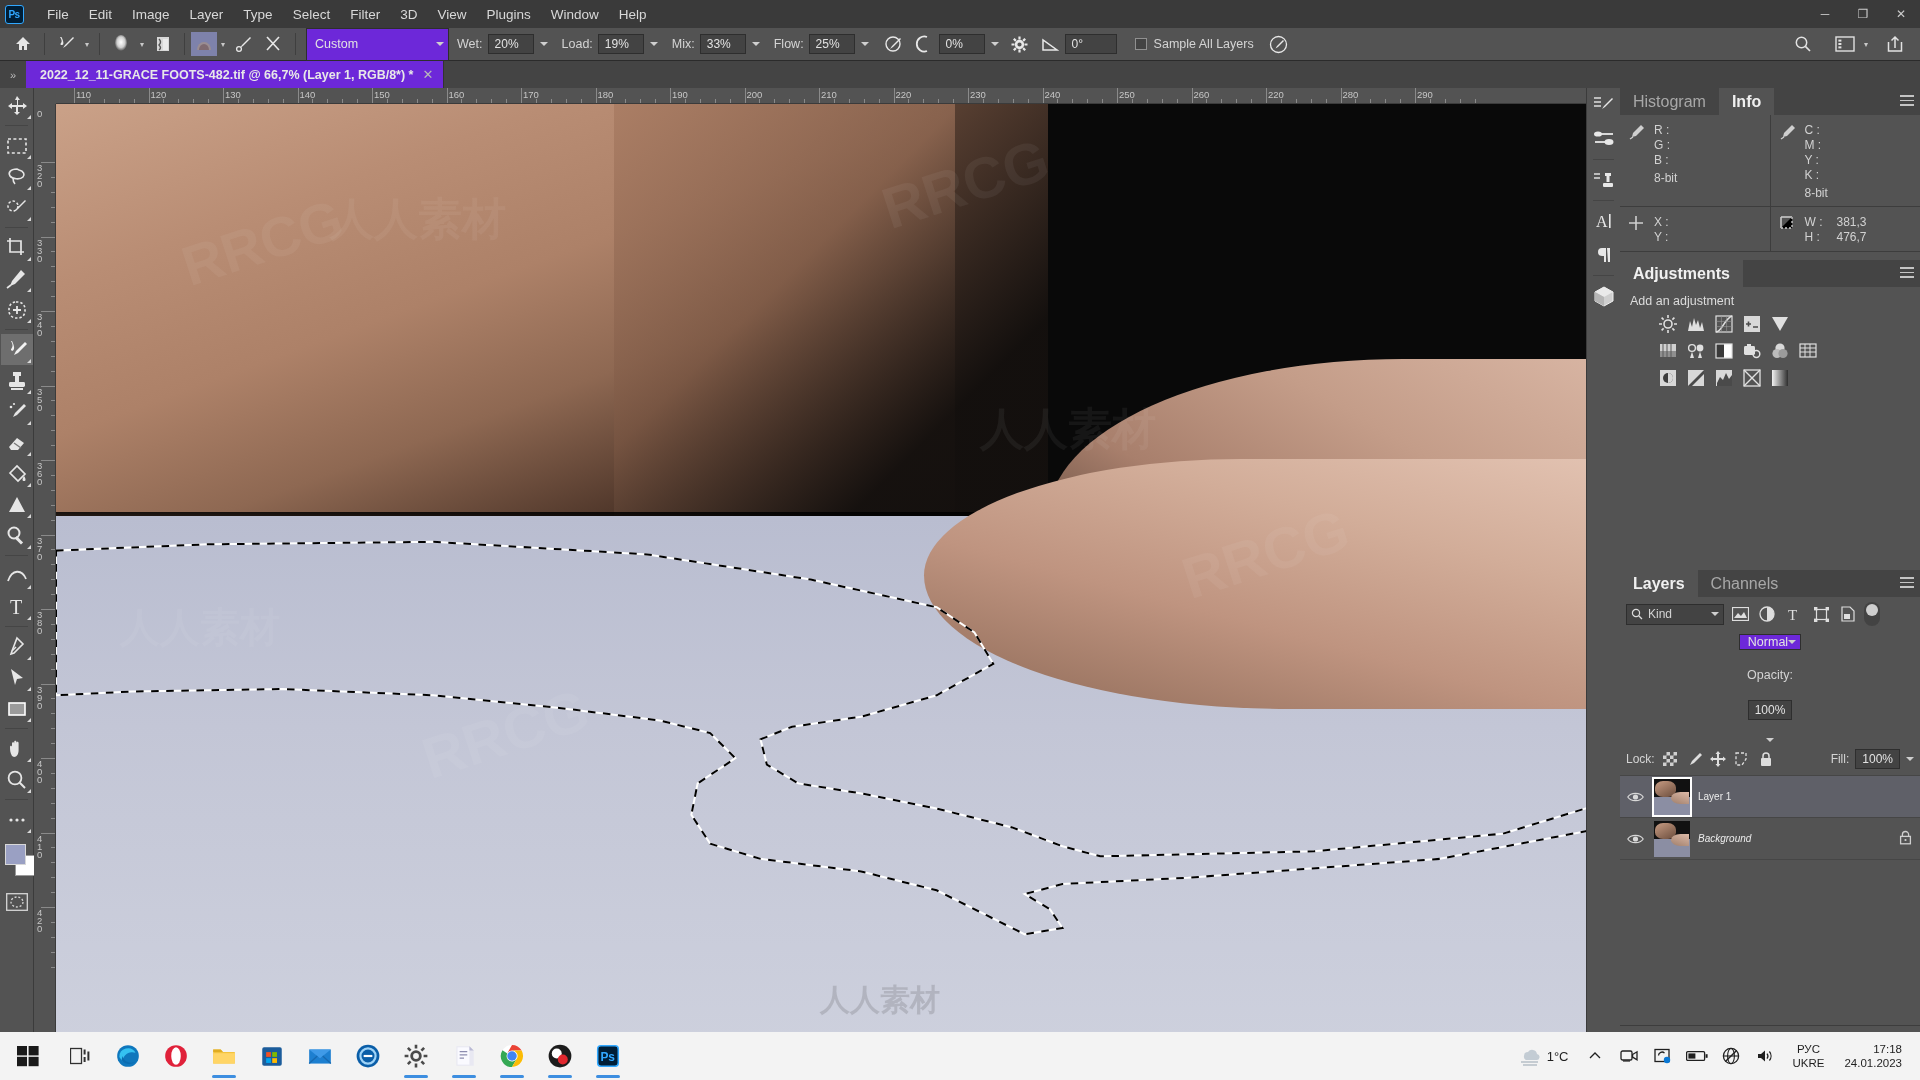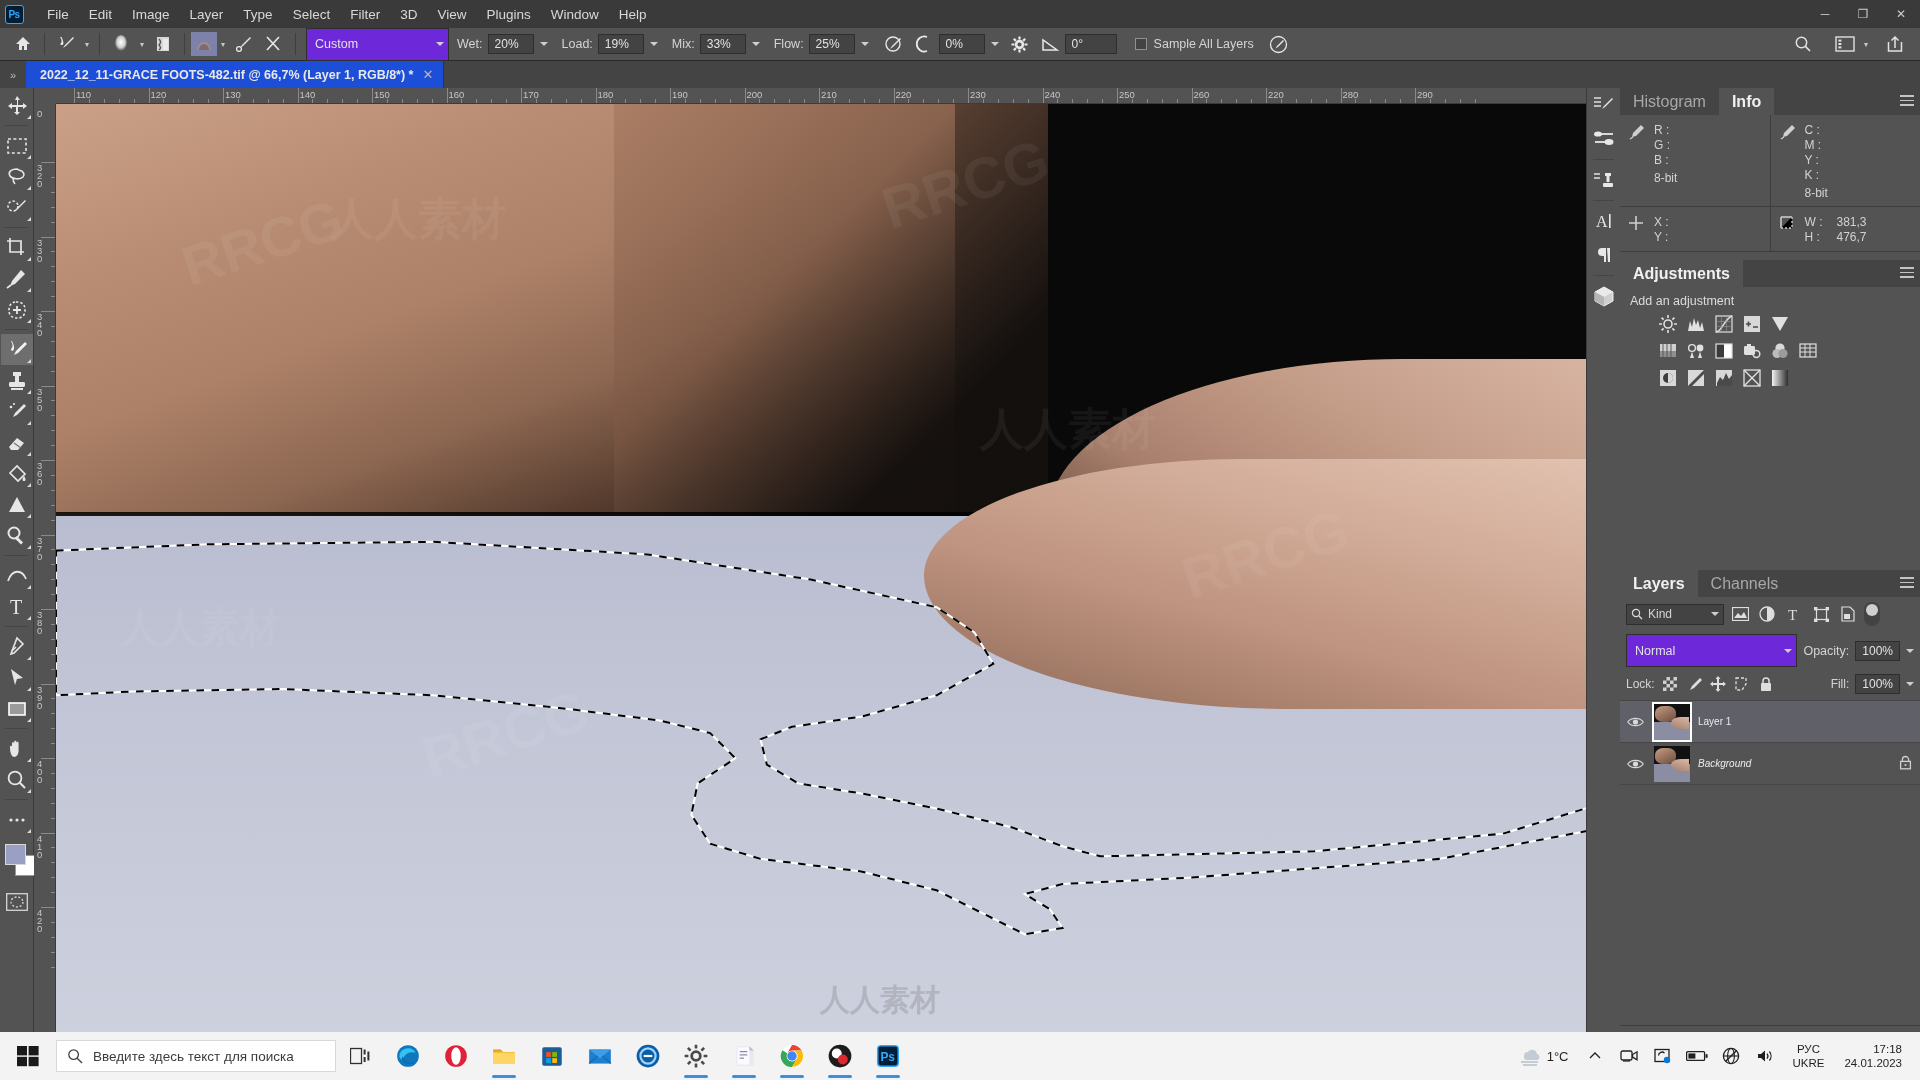--- a/index.html
+++ b/index.html
@@ -60,21 +60,21 @@
     border-left:4px solid transparent;border-right:4px solid transparent;border-top:4px solid #cfcfcf; }
   .chk { width:12px;height:12px;border:1px solid #909090;background:#434343;display:inline-block;vertical-align:-2px;}
 
   
   .tabbar {
     position:absolute; left:0; top:61px; width:1920px; height:27px; background:#444;
     display:flex; align-items:flex-end;
   }
   .collapse-arrows { width:26px;height:27px;display:flex;align-items:center;justify-content:center;font-size:11px;color:#bbb;}
   .doctab {
-    height:27px; background:#1d4ed8; display:flex; align-items:center; gap:9px;
+    height:27px; background:#6d28d9; display:flex; align-items:center; gap:9px;
     padding:0 10px 0 14px; font-size:12.5px; color:#e8e8e8; font-weight:bold;
     border-right:1px solid #333;
   }
   .doctab .x { color:#b9b9b9; font-size:13px; font-weight:normal; }
 
   
   .toolbar {
     position:absolute; left:0; top:88px; width:34px; bottom:25px; background:#535353;
     border-right:1px solid #3b3b3b; padding-top:2px;
   }
@@ -171,21 +171,21 @@
   .adj-ic { width:20px;height:18px;display:flex;align-items:center;justify-content:center;}
 
   .lyr-filter { display:flex; align-items:center; gap:5px; padding:5px 6px; }
   .kind {
     background:#434343;border:1px solid #2e2e2e;height:21px;display:flex;align-items:center;gap:5px;
     padding:0 4px; width:98px; font-size:12px;
   }
   .kico { width:22px;height:21px;display:flex;align-items:center;justify-content:center;}
   .toggle-pill { width:16px;height:24px;background:#434343;border-radius:9px;position:relative;}
   .toggle-pill b{position:absolute;left:2px;top:2px;width:12px;height:12px;border-radius:50%;background:#cfcfcf;}
-  .blend-row { display:flex; align-items:center; gap:6px; padding:3px 6px; }
+  .blend-row { display:flex; align-items:center; gap:18px; padding:3px 6px;flex-direction:column; }
   .lock-row { display:flex; align-items:center; gap:7px; padding:4px 6px 6px; font-size:12px;}
   .lock-ic{width:17px;height:17px;display:flex;align-items:center;justify-content:center;}
   .layer-row { display:flex; align-items:center; height:42px; gap:8px; padding:0 8px 0 4px; border-bottom:1px solid #464646;}
   .layer-row.sel { background:#5f6068; }
   .eye { width:22px;height:22px;display:flex;align-items:center;justify-content:center;}
   .thumb-l { width:36px;height:36px; background:#8b8ea3; position:relative; overflow:hidden;}
   .thumb-l .tdark{position:absolute;left:0;top:0;width:100%;height:52%;background:#111;}
   .thumb-l .tskin{position:absolute;left:4%;top:6%;width:56%;height:46%;background:linear-gradient(150deg,#c79c83,#6a4c3c);border-radius:40%;}
   .thumb-l .thand{position:absolute;right:2%;top:38%;width:52%;height:32%;background:linear-gradient(200deg,#dcb9a7,#a07f6b);border-radius:50% 0 0 50%;}
   .thumb-sel { outline:2px solid #fff; }
@@ -1260,27 +1260,20 @@
 
   <div class="taskbar">
     <div class="start">
       <svg width="22" height="22" viewBox="0 0 22 22">
         <rect x="0" y="1" width="10" height="9.4" fill="#1a1a1a"></rect>
         <rect x="11.6" y="1" width="10" height="9.4" fill="#1a1a1a"></rect>
         <rect x="0" y="11.8" width="10" height="9.4" fill="#1a1a1a"></rect>
         <rect x="11.6" y="11.8" width="10" height="9.4" fill="#1a1a1a"></rect>
       </svg>
     </div>
-    <div class="tb-search">
-      <svg width="16" height="16" viewBox="0 0 16 16">
-        <circle cx="6.6" cy="6.6" r="4.8" fill="none" stroke="#444" stroke-width="1.3"></circle>
-        <path d="M10.2 10.2 L15 15" stroke="#444" stroke-width="1.4"></path>
-      </svg>
-      <span>Введите здесь текст для поиска</span>
-    </div>
     <div class="tb-app">
       <svg width="20" height="18" viewBox="0 0 20 18">
         <rect x="0.5" y="1.5" width="11" height="15" fill="none" stroke="#303030" stroke-width="1.3"></rect>
         <rect x="13.6" y="2.5" width="2" height="5" fill="#303030"></rect>
         <rect x="13.6" y="10" width="2" height="5" fill="#303030"></rect>
         <rect x="17.4" y="4.5" width="2" height="9" fill="#303030"></rect>
       </svg>
     </div>
     <div id="taskbar-apps" style="display:flex">
         <div class="tb-app">

